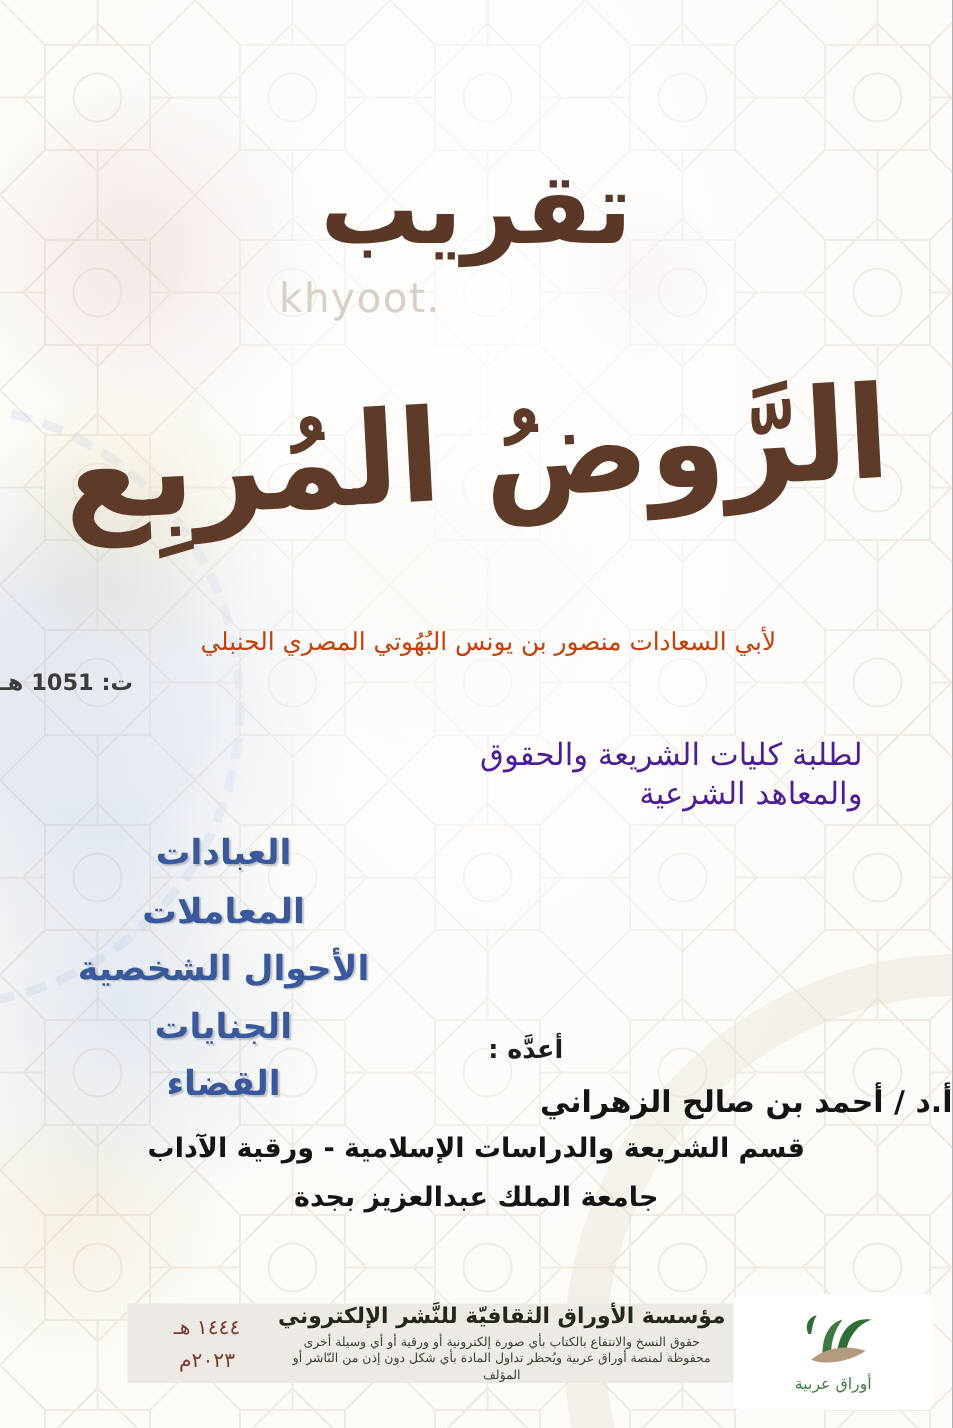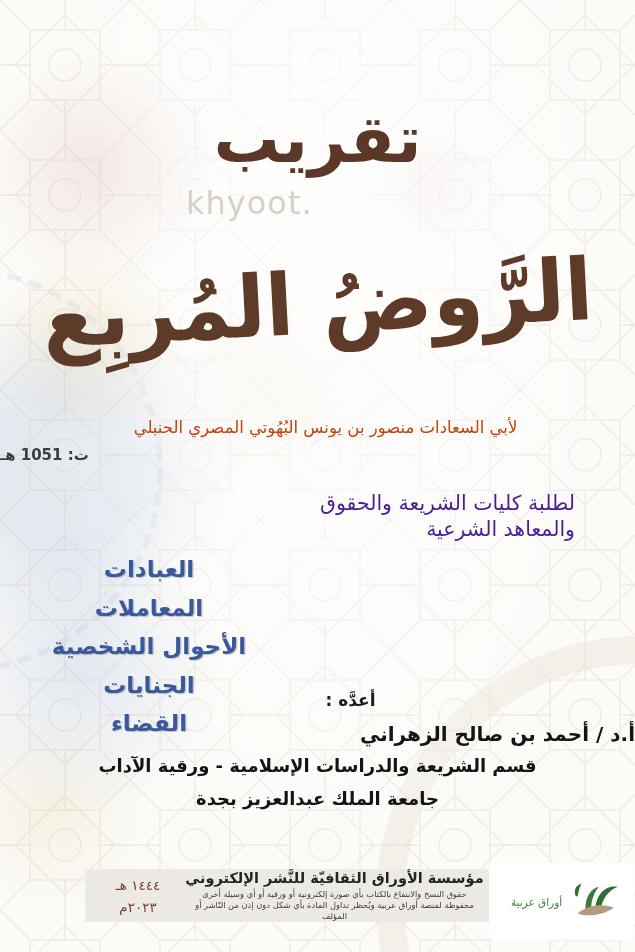--- a/index.html
+++ b/index.html
@@ -15,21 +15,21 @@
   .b-gold1 {left:-10px;top:230px;width:200px;height:230px;background:radial-gradient(circle,rgba(224,184,105,.22),rgba(224,184,105,0) 65%);}
   .b-blue1 {left:-120px;top:290px;width:360px;height:360px;background:radial-gradient(circle,rgba(160,183,220,.25) 30%,rgba(160,183,220,.08) 55%,rgba(160,183,220,0) 70%);}
   .b-blue2 {left:-70px;top:520px;width:300px;height:300px;background:radial-gradient(circle,rgba(160,183,220,.28),rgba(160,183,220,0) 68%);}
   .b-warm  {left:150px;top:250px;width:300px;height:260px;background:radial-gradient(circle,rgba(210,178,130,.14),rgba(210,178,130,0) 65%);}
   .b-pink2 {left:360px;top:120px;width:130px;height:130px;background:radial-gradient(circle,rgba(198,140,142,.13),rgba(198,140,142,0) 65%);}
   .b-gold2 {left:-60px;top:700px;width:220px;height:220px;background:radial-gradient(circle,rgba(215,185,125,.16),rgba(215,185,125,0) 65%);}
   .center-wash{position:absolute;inset:0;z-index:2;pointer-events:none;
     background:radial-gradient(ellipse at 52% 30%,rgba(255,255,255,.85) 0%,rgba(255,255,255,0) 62%);}
   
   .txt{position:absolute;z-index:5;}
-  .watermark{top:184px;left:186px;font-size:32px;color:#d7d0c7;letter-spacing:1px;z-index:3;}
+  .watermark{top:184px;left:186px;font-size:27px;color:#d7d0c7;letter-spacing:1px;z-index:3;}
   .kicker{top:104px;left:0;right:0;text-align:center;font-size:66px;line-height:1.1;
     font-weight:bold;color:#5b3727;}
   .main-title{top:242px;left:0;right:0;text-align:center;font-size:82px;line-height:1.5;
     font-weight:bold;color:#5e3a28;transform:rotate(-3deg) scaleY(1.04);white-space:nowrap;}
   .byline{top:418px;left:16px;right:0;text-align:center;font-size:16.5px;color:#c2410c;}
   .death-line{top:446px;left:0;right:0;text-align:left;font-size:15px;color:#3c3c3c;font-weight:bold;}
   .audience{top:490px;left:265px;width:310px;text-align:right;font-size:20.5px;
     color:#4c1d95;line-height:26px;}
   .topics{top:534px;left:26px;width:214px;margin:16px;padding:0;list-style:none;
     text-align:center;font-size:23px;font-weight:bold;color:#3a589c;line-height:38.5px;
@@ -41,22 +41,22 @@
   .univ{top:788px;left:0;right:0;text-align:center;font-size:18px;font-weight:bold;color:#141414;}
   
   .footer-bar{top:869px;left:85px;width:407px;height:53px;background:#edeae6;
     display:flex;align-items:center;box-sizing:border-box;padding:0 7px;z-index:5;}
   .pub-block{flex:1;text-align:center;}
   .pub-title{font-size:14.5px;font-weight:bold;color:#23281f;margin-bottom:3px;}
   .rights{font-size:8.3px;color:#403f38;line-height:11px;}
   .years{width:92px;text-align:center;font-size:13.5px;font-weight:normal;
     color:#7b3a2e;line-height:22px;}
   .logo-box{top:863px;left:489px;width:133px;height:77px;background:#ffffff;
-    border-radius:5px;display:flex;flex-direction:row;align-items:center;
-    justify-content:center;z-index:5;padding-left:12px;}
+    border-radius:5px;display:flex;flex-direction:column;align-items:center;
+    justify-content:center;z-index:5;}
   .logo-text{font-size:10.5px;color:#3f7d42;margin-top:1px;}
 </style>
 </head>
 <body>
 
 <div class="page">
 
   <svg class="geo-svg" width="635" height="952">
     <defs>
       <pattern id="geo" width="130" height="130" patternUnits="userSpaceOnUse">

